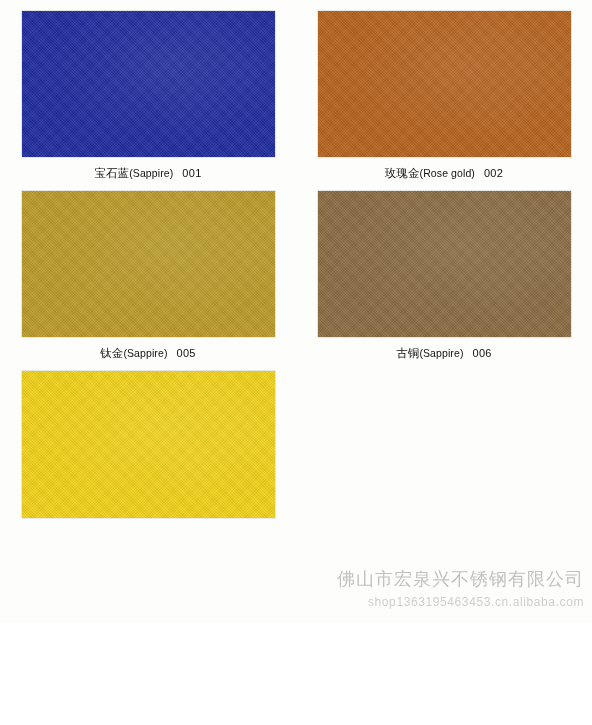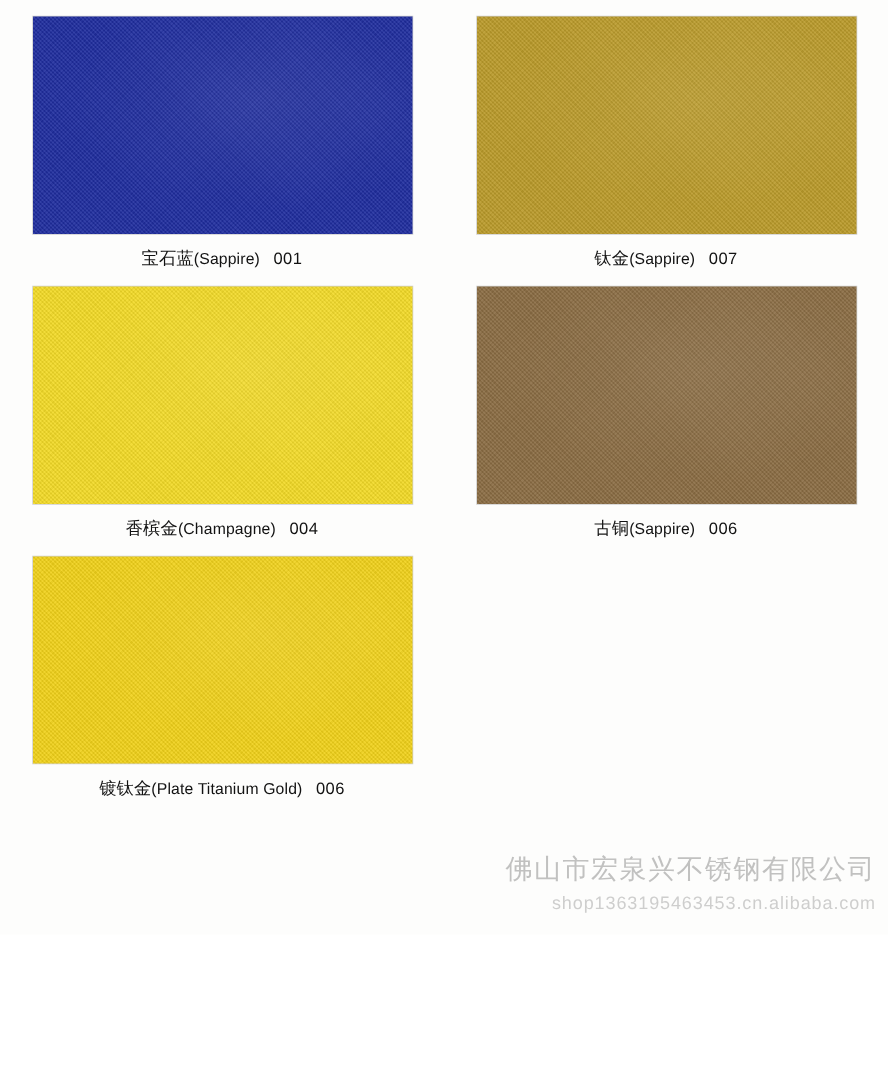--- a/index.html
+++ b/index.html
@@ -138,47 +138,44 @@
 
   <div class="swatch-grid">
 
     <div class="swatch-cell">
       <div class="swatch-chip" style="background-color: rgb(31, 45, 158);"></div>
       <div class="swatch-caption">
         <span class="caption-cn">宝石蓝</span><span class="caption-en">(Sappire)</span><span class="caption-code">001</span>
       </div>
     </div>
 
+    <div class="swatch-cell">
+      <div class="swatch-chip" style="background-color: rgb(181, 99, 31);"></div>
+      <div class="swatch-caption">
+        <span class="caption-cn">玫瑰金</span><span class="caption-en">(Rose gold)</span><span class="caption-code">002</span>
+      </div>
+    </div>
 
     <div class="swatch-cell">
       <div class="swatch-chip" style="background-color: rgb(186, 154, 42);"></div>
       <div class="swatch-caption">
-        <span class="caption-cn">钛金</span><span class="caption-en">(Sappire)</span><span class="caption-code">007</span>
+        <span class="caption-cn">钛金</span><span class="caption-en">(Sappire)</span><span class="caption-code">005</span>
       </div>
     </div>
 
-    <div class="swatch-cell">
-      <div class="swatch-chip" style="background-color: rgb(242, 218, 39);"></div>
-      <div class="swatch-caption">
-        <span class="caption-cn">香槟金</span><span class="caption-en">(Champagne)</span><span class="caption-code">004</span>
-      </div>
-    </div>
 
     <div class="swatch-cell">
       <div class="swatch-chip" style="background-color: rgb(138, 108, 67);"></div>
       <div class="swatch-caption">
         <span class="caption-cn">古铜</span><span class="caption-en">(Sappire)</span><span class="caption-code">006</span>
       </div>
     </div>
 
     <div class="swatch-cell">
       <div class="swatch-chip" style="background-color: rgb(240, 209, 26);"></div>
-      <div class="swatch-caption">
-        <span class="caption-cn">镀钛金</span><span class="caption-en">(Plate Titanium Gold)</span><span class="caption-code">006</span>
-      </div>
     </div>
 
 
 
   </div>
 
   <div id="watermark">
     <div class="wm-company">佛山市宏泉兴不锈钢有限公司</div>
     <div class="wm-url">shop1363195463453.cn.alibaba.com</div>
   </div>

